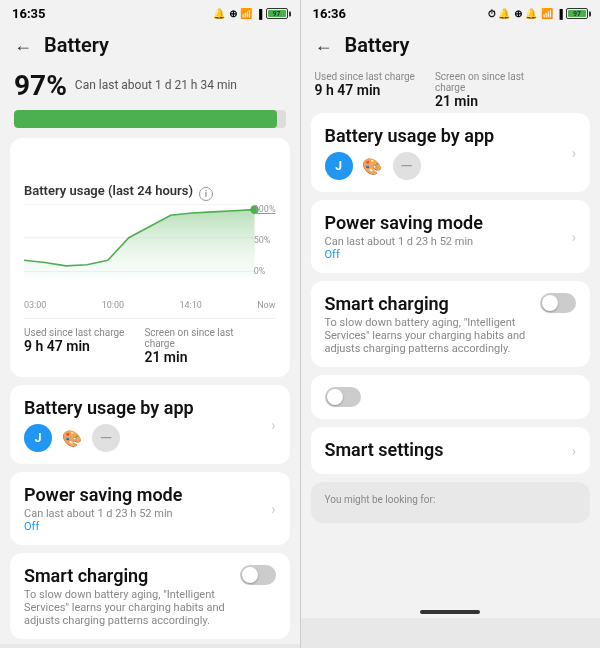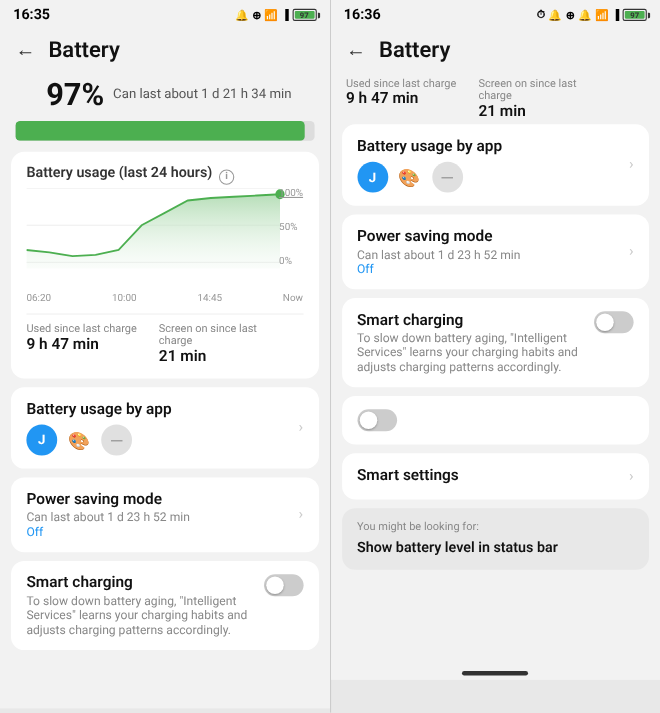--- a/index.html
+++ b/index.html
@@ -58,21 +58,21 @@
       flex: 1;
       overflow-y: auto;
       padding: 0 10px 10px;
     }
     .scroll-content::-webkit-scrollbar { display: none; }
 
     .battery-percent-row {
       display: flex; align-items: center; gap: 8px;
       padding: 6px 4px 4px;
     }
-    .percent-text { font-size: 28px; font-weight: 700; color: #111; margin-left: 28px; }
+    .percent-text { font-size: 28px; font-weight: 700; color: #111; }
     .can-last-text { font-size: 12px; color: #555; line-height: 1.3; }
 
     .battery-bar-container {
       margin: 4px 4px 10px;
       height: 18px;
       background: #ddd;
       border-radius: 4px;
       overflow: hidden;
     }
     .battery-bar-fill {
@@ -118,21 +118,21 @@
       background: #fff;
       border-radius: 12px;
       padding: 12px 14px;
       margin-bottom: 8px;
       display: flex;
       align-items: center;
       justify-content: space-between;
       cursor: pointer;
     }
     .section-row-left { flex: 1; }
-    .section-row-title { font-size: 14px; font-weight: 600; color: #111; margin-bottom: 2px; }
+    .section-row-title { font-size: 18px; font-weight: 600; color: #111; margin-bottom: 2px; }
     .section-row-sub { font-size: 11px; color: #888; }
     .section-row-sub-blue { font-size: 11px; color: #2196f3; }
     .chevron { font-size: 14px; color: #ccc; }
 
     .app-icons-row { display: flex; gap: 6px; margin-top: 6px; align-items: center; }
     .app-icon-circle {
       width: 28px; height: 28px; border-radius: 50%;
       display: flex; align-items: center; justify-content: center;
       font-size: 14px;
     }
@@ -195,21 +195,21 @@
       width: 60px; height: 4px; background: #333; border-radius: 3px;
     }
 
     .app-icon-google {
       width: 28px; height: 28px;
       display: flex; align-items: center; justify-content: center;
       font-size: 16px;
     }
 
     .title-row-with-info {
-      display: flex; align-items: center; gap: 6px;
+      display: flex; align-items: center; gap: 6px; margin-top: 33px;
     }
     .info-circle {
       width: 14px; height: 14px; border: 1.5px solid #999; border-radius: 50%;
       display: flex; align-items: center; justify-content: center;
       font-size: 9px; color: #999; font-weight: 700;
     }
   </style>
 </head>
 <body>
 
@@ -269,23 +269,23 @@
 
           <circle cx="220" cy="5" r="4" fill="#4caf50"></circle>
         </svg>
         <div class="chart-labels-right">
           <span style="font-size:9px;color:#999;text-decoration:underline;">100%</span>
           <span style="font-size:9px;color:#999;">50%</span>
           <span style="font-size:9px;color:#999;">0%</span>
         </div>
       </div>
       <div class="chart-time-labels">
-        <span>06:20</span>
+        <span>03:00</span>
         <span>10:00</span>
-        <span>14:45</span>
+        <span>14:10</span>
         <span>Now</span>
       </div>
       <div class="usage-stats-row">
         <div class="usage-stat-item">
           <span class="usage-stat-label">Used since last charge</span>
           <span class="usage-stat-value">9 h 47 min</span>
         </div>
         <div class="usage-stat-item">
           <span class="usage-stat-label">Screen on since last<br>charge</span>
           <span class="usage-stat-value">21 min</span>
@@ -418,21 +418,20 @@
 
     <div class="section-row">
       <div class="section-row-left">
         <div class="section-row-title">Smart settings</div>
       </div>
       <span class="chevron">›</span>
     </div>
 
     <div class="suggest-card">
       <div class="suggest-label">You might be looking for:</div>
-      <div class="suggest-item">Show battery level in status bar</div>
     </div>
 
   </div>
 
   <div class="home-bar">
     <div class="home-indicator"></div>
   </div>
 </div>
 
 </body></html>

